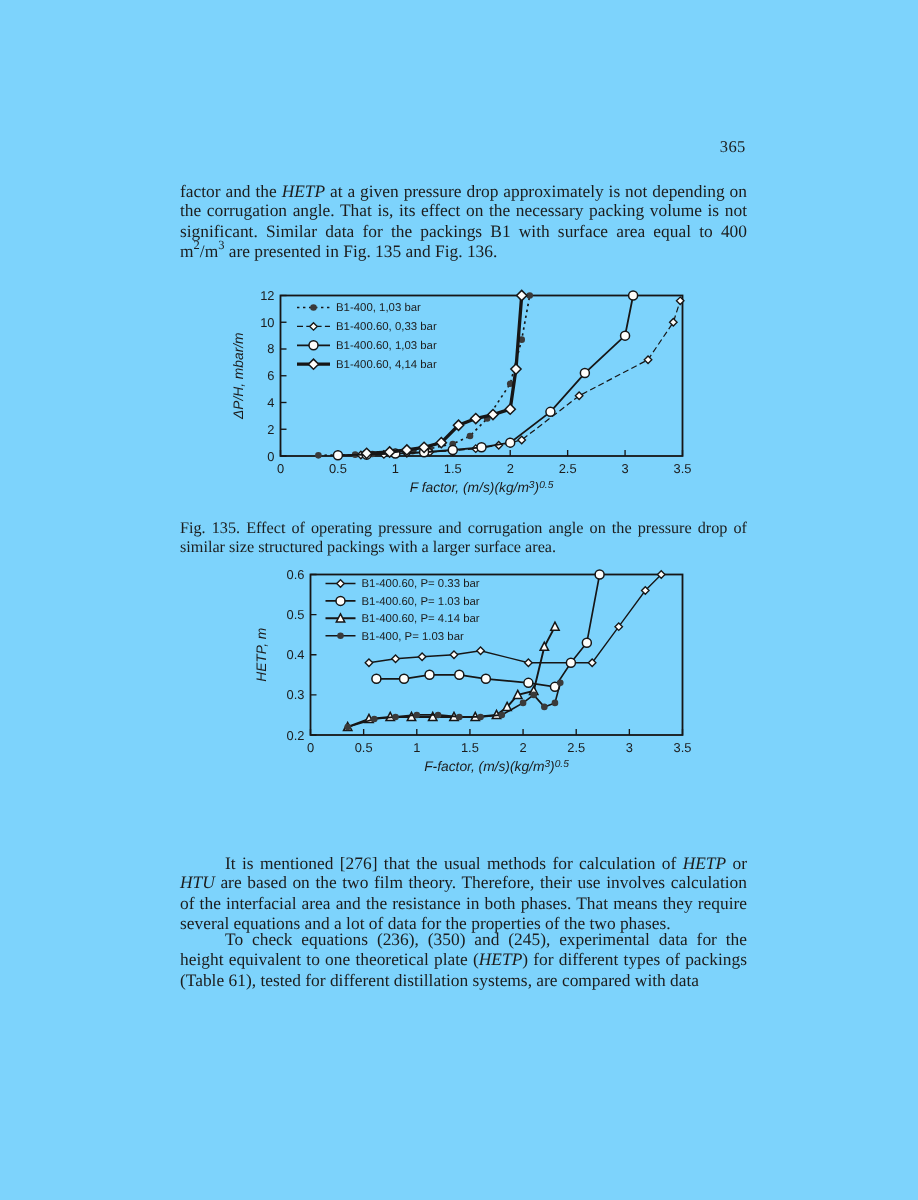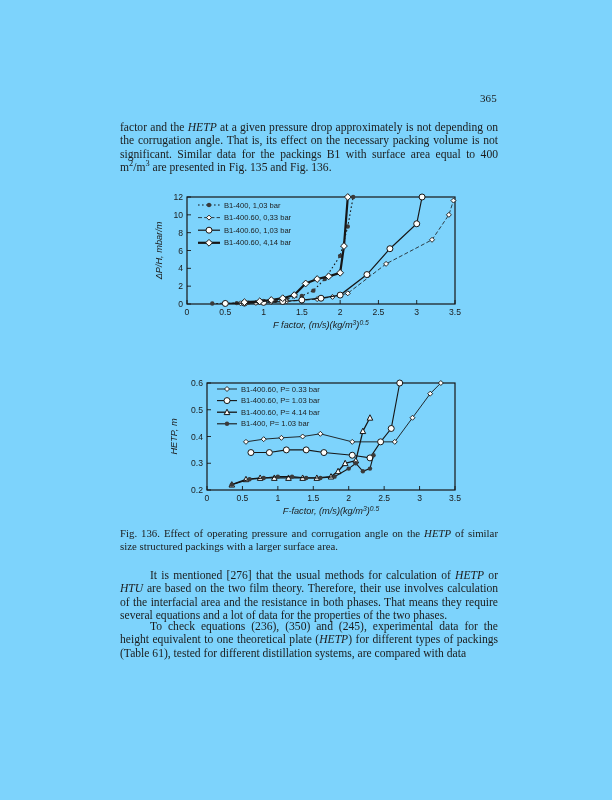--- a/index.html
+++ b/index.html
@@ -131,20 +131,21 @@
       <path d="M 59 27.1 L 61.5 29.6 L 59 32.1 L 56.5 29.6 Z" fill="#fdfdfb" stroke="#161616" stroke-width="0.9"></path>
       <text x="74" y="32.2" class="legend-label">B1-400.60, 0,33 bar</text>
       <line x1="48" y1="42.2" x2="70" y2="42.2" stroke="#161616" stroke-width="1.2"></line>
       <circle cx="59" cy="42.2" r="3" fill="#fdfdfb" stroke="#161616" stroke-width="1"></circle>
       <text x="74" y="44.800000000000004" class="legend-label">B1-400.60, 1,03 bar</text>
       <line x1="48" y1="54.8" x2="70" y2="54.8" stroke="#161616" stroke-width="2.2"></line>
       <path d="M 59 51.4 L 62.4 54.8 L 59 58.199999999999996 L 55.6 54.8 Z" fill="#fdfdfb" stroke="#161616" stroke-width="1"></path>
       <text x="74" y="57.4" class="legend-label">B1-400.60, 4,14 bar</text>
     </svg>
 
+  <p class="caption cap135"><span>Fig. 135. Effect of operating pressure and corrugation angle on the pressure drop of similar size structured packings with a larger surface area.</span></p>
 
   <svg id="chart136" class="chart" width="310" height="152" viewBox="0 0 310 152">
       <rect x="42" y="7" width="248" height="107" fill="none" stroke="#161616" stroke-width="1.2"></rect>
       <line x1="42" y1="114" x2="42" y2="110" stroke="#161616" stroke-width="0.9"></line>
       <text x="42" y="125" text-anchor="middle" class="tick-label">0</text>
       <line x1="77.42857142857142" y1="114" x2="77.42857142857142" y2="110" stroke="#161616" stroke-width="0.9"></line>
       <text x="77.42857142857142" y="125" text-anchor="middle" class="tick-label">0.5</text>
       <line x1="112.85714285714285" y1="114" x2="112.85714285714285" y2="110" stroke="#161616" stroke-width="0.9"></line>
       <text x="112.85714285714285" y="125" text-anchor="middle" class="tick-label">1</text>
       <line x1="148.28571428571428" y1="114" x2="148.28571428571428" y2="110" stroke="#161616" stroke-width="0.9"></line>
@@ -226,19 +227,18 @@
       <circle cx="62" cy="24.6" r="3" fill="#fdfdfb" stroke="#161616" stroke-width="1"></circle>
       <text x="76" y="27.200000000000003" class="legend-label">B1-400.60, P= 1.03 bar</text>
       <line x1="52" y1="36.2" x2="72" y2="36.2" stroke="#161616" stroke-width="1.3"></line>
       <path d="M 62 33.2 L 64.8 38.6 L 59.2 38.6 Z" fill="#fdfdfb" stroke="#161616" stroke-width="1"></path>
       <text x="76" y="38.800000000000004" class="legend-label">B1-400.60, P= 4.14 bar</text>
       <line x1="52" y1="47.8" x2="72" y2="47.8" stroke="#161616" stroke-width="1.1"></line>
       <circle cx="62" cy="47.8" r="2.2" fill="#3a3a3a" stroke="none"></circle>
       <text x="76" y="50.4" class="legend-label">B1-400,  P= 1.03 bar</text>
     </svg>
 
-  <p class="caption cap136"><span>Fig. 136. Effect of operating pressure and corrugation angle on the </span><span class="it">HETP</span><span> of similar size structured packings with a larger surface area.</span></p>
 
   <p class="body-par p2"><span>It is mentioned [276] that the usual methods for calculation of </span><span class="it">HETP</span><span> or </span><span class="it">HTU</span><span> are based on the two film theory. Therefore, their use involves calculation of the interfacial area and the resistance in both phases. That means they require several equations and a lot of data for the properties of the two phases.</span></p>
 
   <p class="body-par p3"><span>To check equations (236), (350) and (245), experimental data for the height equivalent to one theoretical plate (</span><span class="it">HETP</span><span>) for different types of packings (Table 61), tested for different distillation systems, are compared with data</span></p>
 
 </div>
 
 </body></html>

